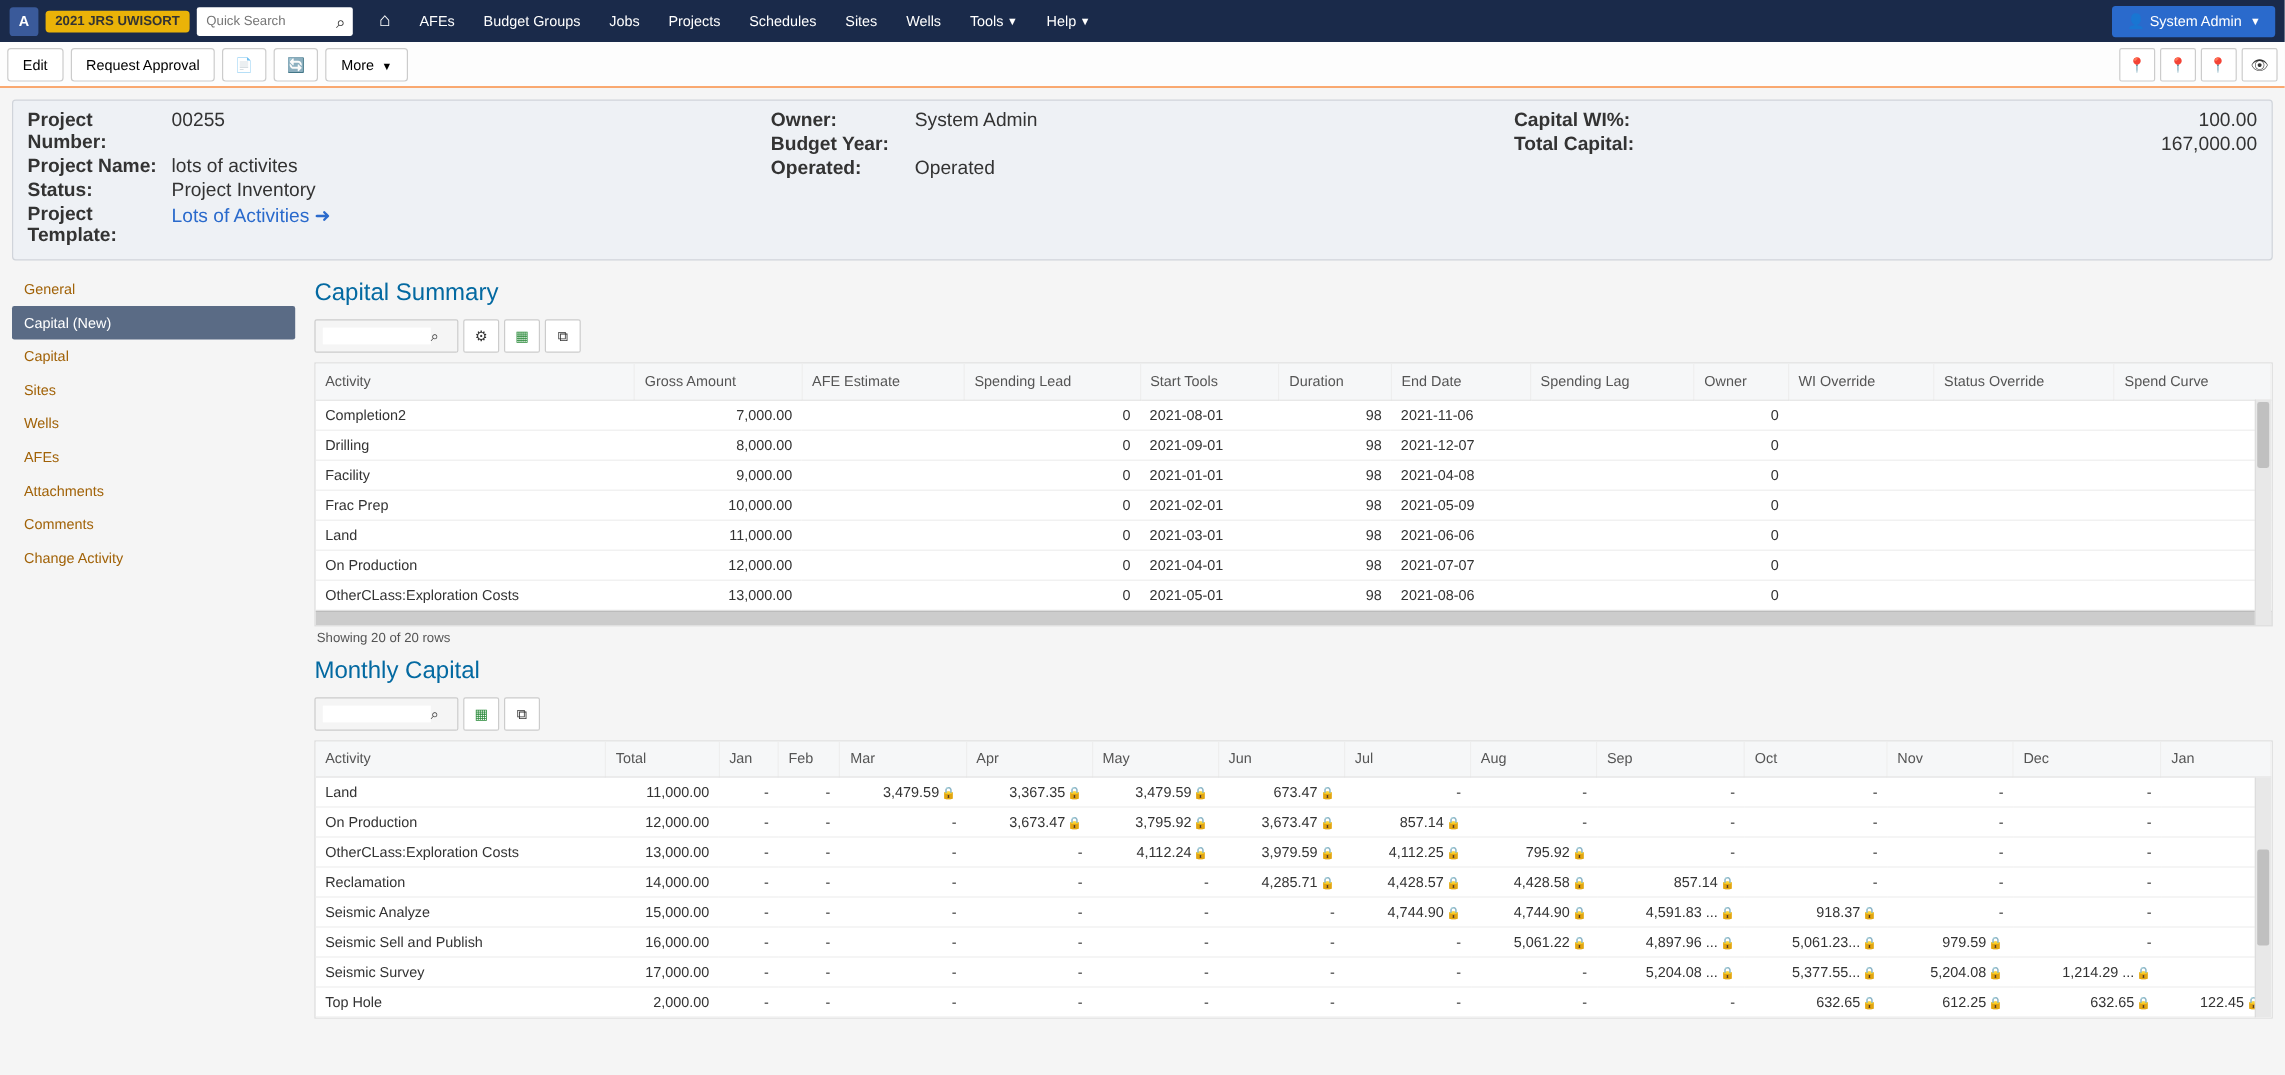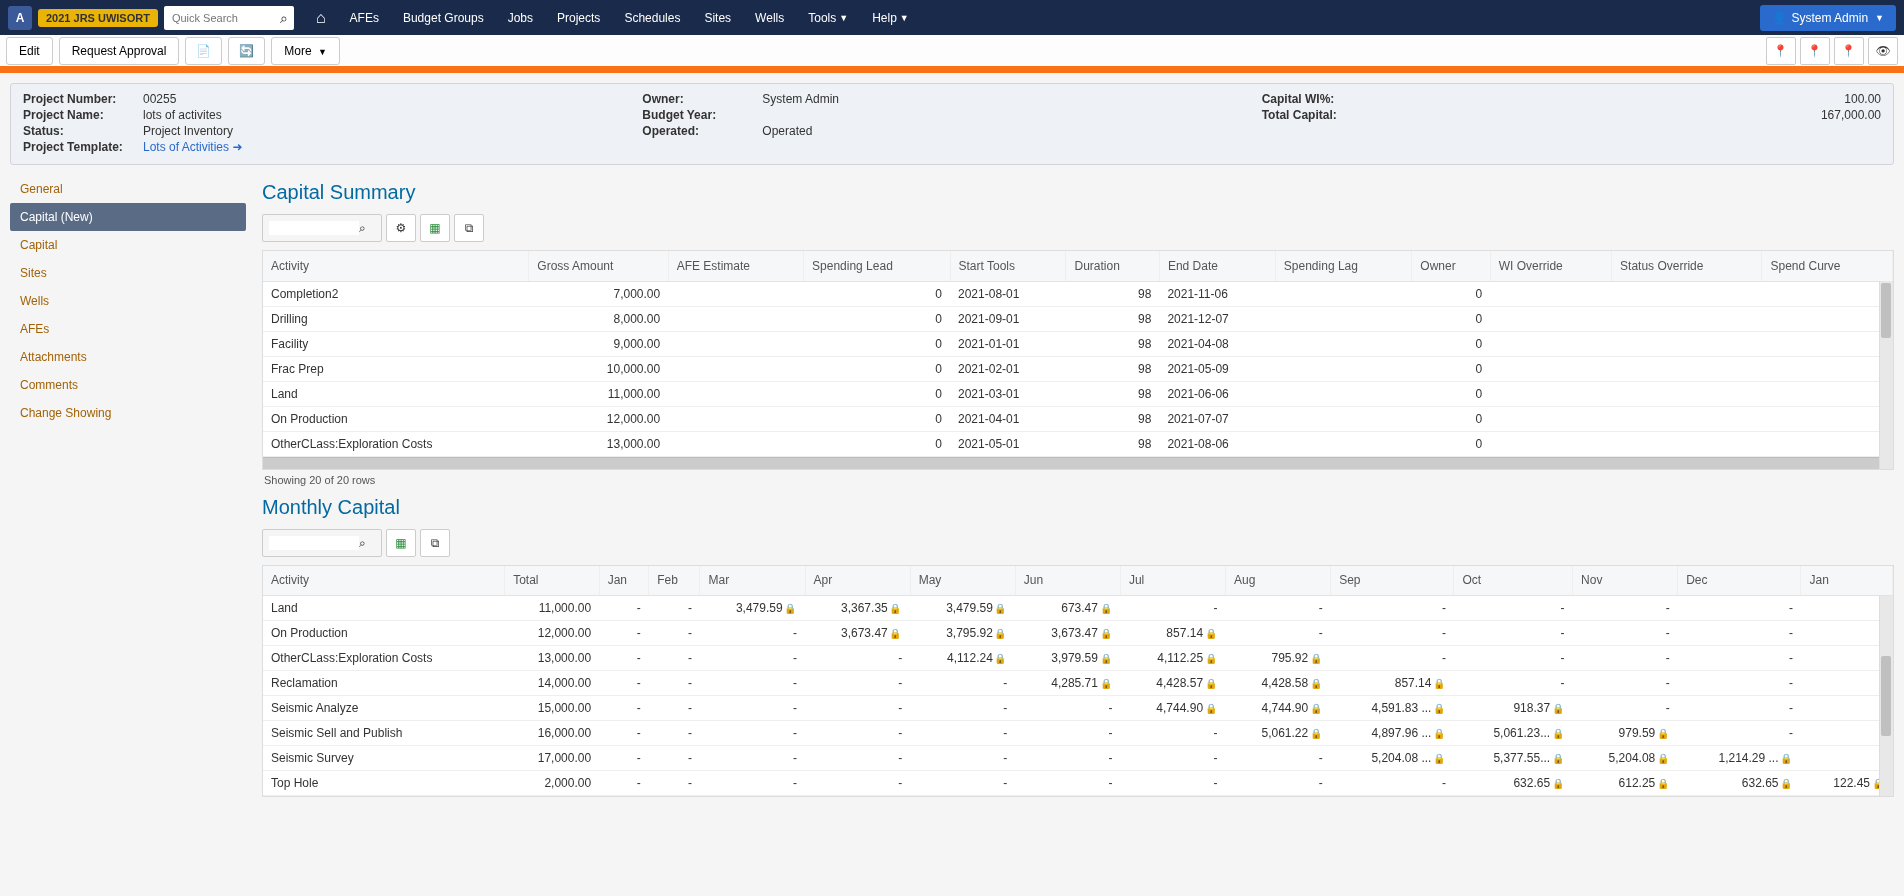--- a/index.html
+++ b/index.html
@@ -12,29 +12,29 @@
 .search-box { position:relative; margin-right:10px; }
 .search-box input { height:24px; width:130px; padding:2px 36px 2px 8px; border:none; border-radius:2px; font-size:11px; }
 .search-box .s-icon { position:absolute; right:6px; top:4px; color:#333; font-size:14px;}
 .nav-items { display:flex; align-items:center; flex:1; }
 .nav-item { color:#fff; padding:0 12px; font-size:12px; cursor:pointer; height:35px; display:flex; align-items:center; }
 .home-icon { font-size:16px; }
 .user-btn { background:#2a6acc; color:#fff; padding:6px 12px; border-radius:3px; font-size:12px; cursor:pointer; display:flex; align-items:center; gap:4px;}
 .caret { font-size:9px; margin-left:3px; }
 
 
-.toolbar { background:#fdfdfd; border-bottom:7px solid #f97316; height:38px; display:flex; align-items:center; padding:0 6px; gap:6px; }
+.toolbar { background:#fdfdfd; border-bottom:1px solid #f97316; height:38px; display:flex; align-items:center; padding:0 6px; gap:6px; }
 .tool-btn { background:#fff; border:1px solid #ccc; border-radius:3px; padding:6px 12px; font-size:12px; cursor:pointer; }
 .tool-btn.icon-only{ padding:6px 10px;}
 .toolbar-right { margin-left:auto; display:flex; gap:4px; }
 .tb-ico { border:1px solid #ccc; background:#fff; width:30px; height:28px; display:flex; align-items:center; justify-content:center; border-radius:2px; cursor:pointer;}
 
 
 .proj-header { background:#eef1f5; border:1px solid #d0d4da; margin:10px; border-radius:3px; padding:8px 12px; display:flex; }
-.ph-col { flex:1; font-size:12px; }
+.ph-col { flex:1; font-size:16px; }
 .ph-row { display:flex; margin-bottom:2px; }
 .ph-label { width:120px; font-weight:bold; }
 .ph-val { }
 .ph-val.right { text-align:right; flex:1; }
 .ph-link { color:#2a6acc; }
 
 
 .layout { display:flex; margin:0 10px; gap:16px; }
 .sidenav { width:236px; }
 .side-item { padding:7px 10px; color:#a16207; cursor:pointer; font-size:12px; }
@@ -156,21 +156,21 @@
 <div class="layout">
   <div class="sidenav" id="sidenav">
       <div class="side-item">General</div>
       <div class="side-item active">Capital (New)</div>
       <div class="side-item">Capital</div>
       <div class="side-item">Sites</div>
       <div class="side-item">Wells</div>
       <div class="side-item">AFEs</div>
       <div class="side-item">Attachments</div>
       <div class="side-item">Comments</div>
-      <div class="side-item">Change Showing</div>
+      <div class="side-item">Change Activity</div>
     </div>
 
   <div class="main">
 
     <h3 class="section-title">Capital Summary</h3>
     <div class="grid-tb">
       <div class="grid-search">
           <input style="">
           <span>⌕</span>
         </div>

